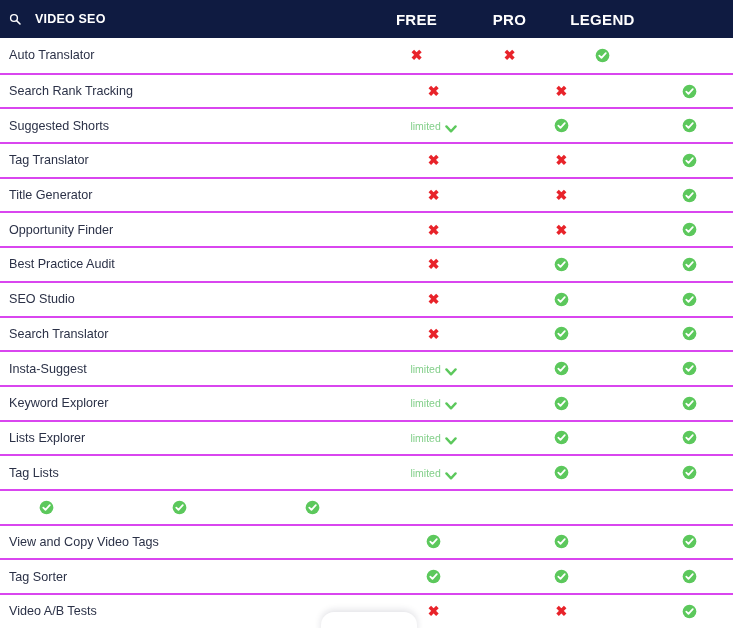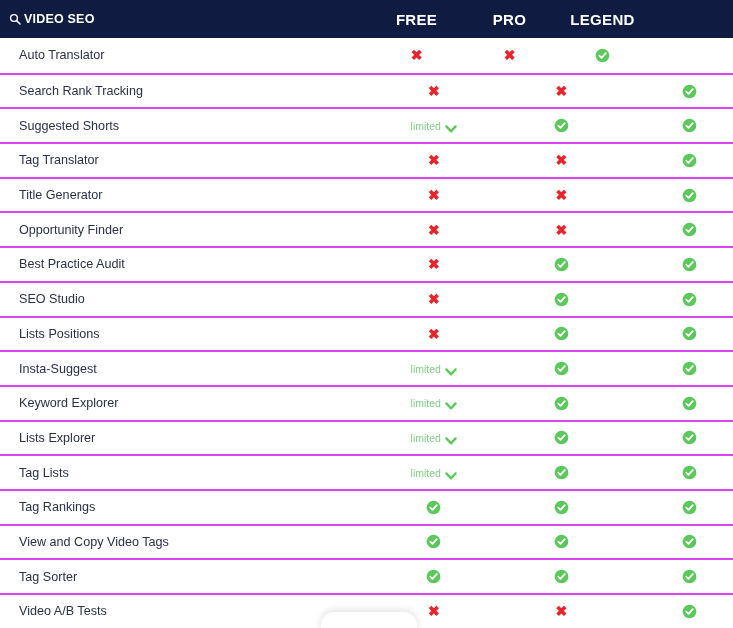--- a/index.html
+++ b/index.html
@@ -27,21 +27,21 @@
   .header {
     height: 38px;
     background: #0f1b41;
     display: flex;
     align-items: center;
     position: relative;
   }
   .brand {
     display: flex;
     align-items: center;
-    gap: 3px;
+    gap: 14px;
     padding-left: 9px;
     width: 370px;
     box-sizing: border-box;
   }
   .brand-title {
     color: #ffffff;
     font-size: 12.5px;
     font-weight: bold;
     letter-spacing: 0.2px;
     white-space: nowrap;
@@ -75,21 +75,21 @@
     box-sizing: border-box;
     background: #ffffff;
   }
   .row + .row {
     border-top: 2px solid #d946ef;
     gap: 40px;
   }
   .feature-name {
     width: 370px;
     box-sizing: border-box;
-    padding-left: 19px;
+    padding-left: 9px;
     font-size: 12.6px;
     color: #2b3147;
     white-space: nowrap;
     overflow: hidden;
   }
   .cell {
     width: 93px;
     display: flex;
     align-items: center;
     justify-content: center;
@@ -284,21 +284,21 @@
             </svg></span>
         </div>
         <div class="cell">
           <span class="mark-check"><svg viewBox="0 0 16 16" width="15" height="15" aria-hidden="true">
               <circle cx="8" cy="8" r="7.3" fill="#5cc85c"></circle>
               <path d="M4.6 8.2 L6.9 10.5 L11.5 5.5" fill="none" stroke="#ffffff" stroke-width="1.9" stroke-linecap="round" stroke-linejoin="round"></path>
             </svg></span>
         </div>
       </div>
       <div class="row">
-        <div class="feature-name">Lists Positions</div>
+        <div class="feature-name">Search Translator</div>
         <div class="cell">
           <span class="mark-cross">✖</span>
         </div>
         <div class="cell">
           <span class="mark-check"><svg viewBox="0 0 16 16" width="15" height="15" aria-hidden="true">
               <circle cx="8" cy="8" r="7.3" fill="#5cc85c"></circle>
               <path d="M4.6 8.2 L6.9 10.5 L11.5 5.5" fill="none" stroke="#ffffff" stroke-width="1.9" stroke-linecap="round" stroke-linejoin="round"></path>
             </svg></span>
         </div>
         <div class="cell">
@@ -394,21 +394,20 @@
             </svg></span>
         </div>
         <div class="cell">
           <span class="mark-check"><svg viewBox="0 0 16 16" width="15" height="15" aria-hidden="true">
               <circle cx="8" cy="8" r="7.3" fill="#5cc85c"></circle>
               <path d="M4.6 8.2 L6.9 10.5 L11.5 5.5" fill="none" stroke="#ffffff" stroke-width="1.9" stroke-linecap="round" stroke-linejoin="round"></path>
             </svg></span>
         </div>
       </div>
       <div class="row">
-        <div class="feature-name">Tag Rankings</div>
         <div class="cell">
           <span class="mark-check"><svg viewBox="0 0 16 16" width="15" height="15" aria-hidden="true">
               <circle cx="8" cy="8" r="7.3" fill="#5cc85c"></circle>
               <path d="M4.6 8.2 L6.9 10.5 L11.5 5.5" fill="none" stroke="#ffffff" stroke-width="1.9" stroke-linecap="round" stroke-linejoin="round"></path>
             </svg></span>
         </div>
         <div class="cell">
           <span class="mark-check"><svg viewBox="0 0 16 16" width="15" height="15" aria-hidden="true">
               <circle cx="8" cy="8" r="7.3" fill="#5cc85c"></circle>
               <path d="M4.6 8.2 L6.9 10.5 L11.5 5.5" fill="none" stroke="#ffffff" stroke-width="1.9" stroke-linecap="round" stroke-linejoin="round"></path>

